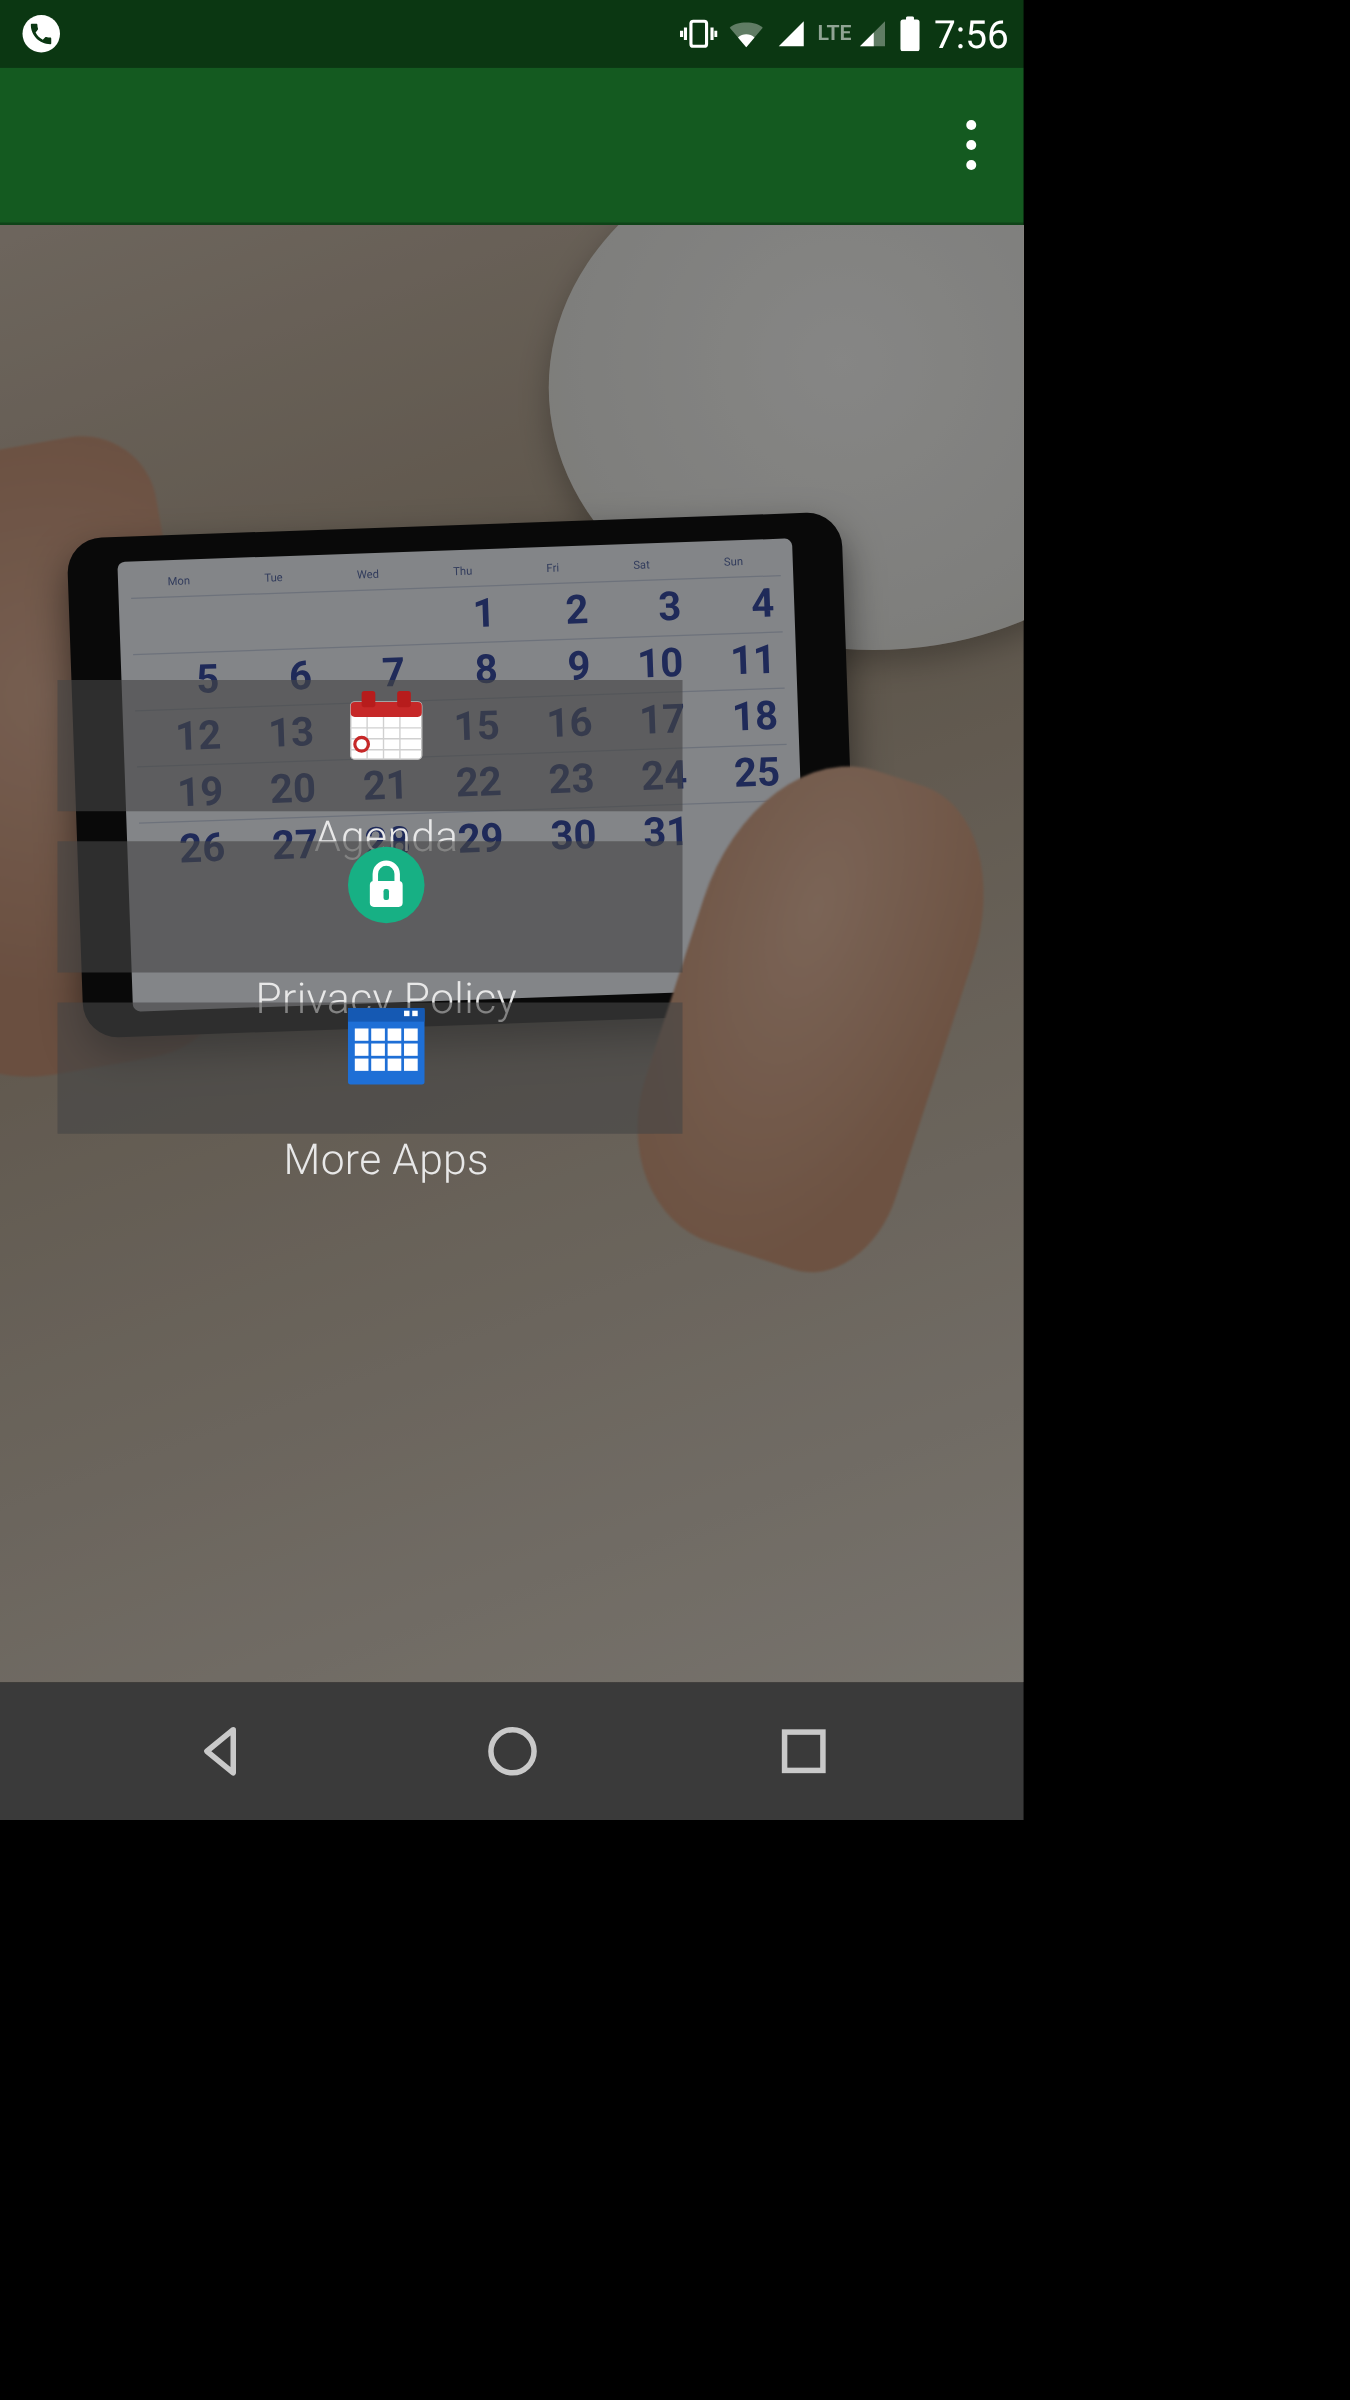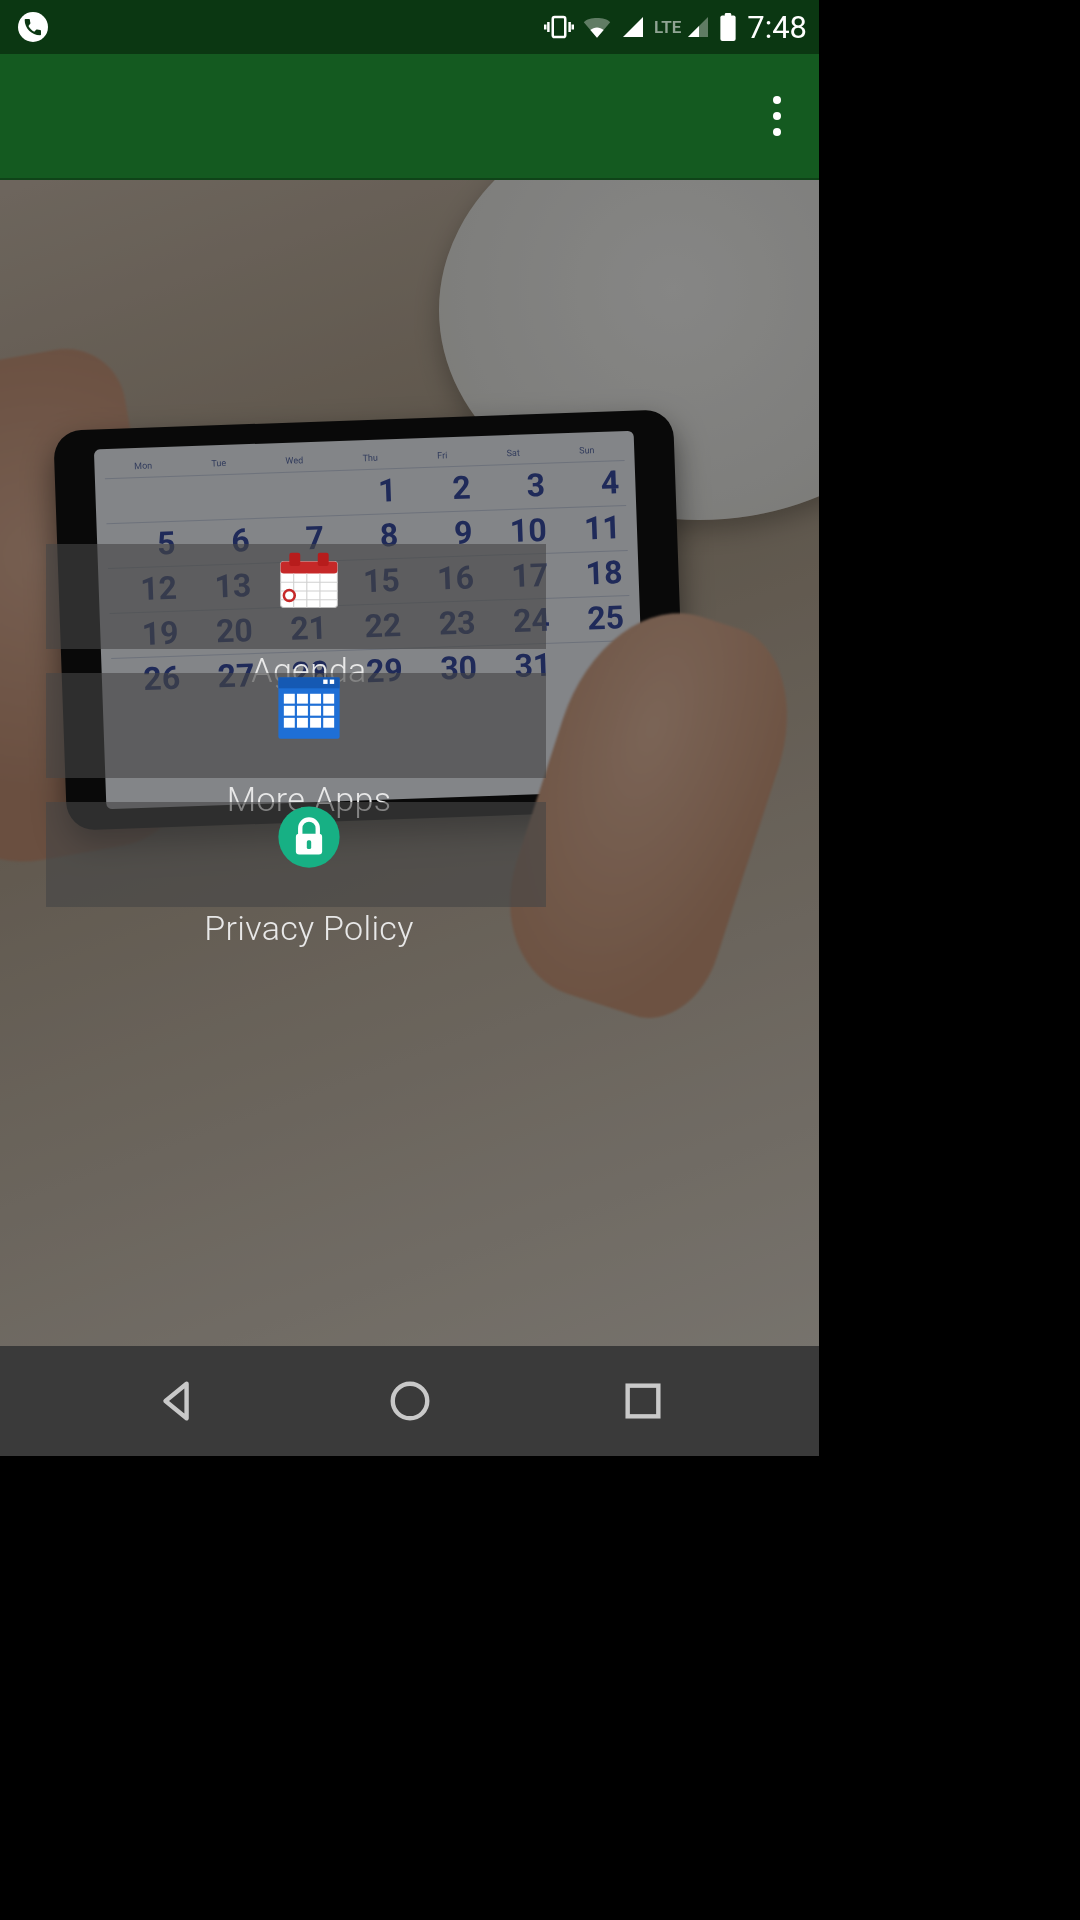--- a/index.html
+++ b/index.html
@@ -170,21 +170,21 @@
       <svg width="26" height="24" viewBox="0 0 24 24">
           <path d="M2 22h20V2L2 22z" fill="#fff" fill-opacity="0.35"></path>
           <path d="M2 22h11V11L2 22z" fill="#fff"></path>
         </svg>
 
       <svg width="18" height="28" viewBox="0 0 12 22">
           <rect x="0" y="2" width="12" height="20" rx="1.6" fill="#fff"></rect>
           <rect x="3.5" y="0" width="5" height="3" rx="1" fill="#fff"></rect>
         </svg>
     </div>
-    <span class="clock">7:48</span>
+    <span class="clock">7:56</span>
   </div>
 </div>
 
 <div class="app-bar">
   <div class="more-dots">
     <span></span>
       <span></span>
       <span></span>
   </div>
 </div>
@@ -273,20 +273,32 @@
             <line x1="18" y1="27" x2="18" y2="58"></line>
               <line x1="30" y1="27" x2="30" y2="58"></line>
               <line x1="42" y1="27" x2="42" y2="58"></line>
           </g>
           <circle cx="14" cy="47" r="5" fill="none" stroke="#c62828" stroke-width="2.3"></circle>
         </svg>
       </div>
       <span>Agenda</span>
     </div>
 
+
+    <div class="menu-item">
+      <div class="menu-icon">
+        <svg viewBox="0 0 64 64">
+          <circle cx="32" cy="32" r="28" fill="#17b084"></circle>
+          <path d="M24 29v-5a8 8 0 0 1 16 0v5" fill="none" stroke="#fff" stroke-width="4" stroke-linecap="round"></path>
+          <rect x="20" y="29" width="24" height="19" rx="3" fill="#fff"></rect>
+          <rect x="30" y="35" width="4" height="8" rx="1.5" fill="#17b084"></rect>
+        </svg>
+      </div>
+      <span>Privacy Policy</span>
+    </div>
 
     <div class="menu-item">
       <div class="menu-icon">
         <svg viewBox="0 0 64 64">
           <rect x="4" y="4" width="56" height="56" rx="2" fill="#1e6fd6"></rect>
           <rect x="4" y="4" width="56" height="10" fill="#1559b3"></rect>
           <rect x="45" y="6" width="4" height="4" fill="#fff"></rect>
             <rect x="51" y="6" width="4" height="4" fill="#fff"></rect>
           <g fill="#fff">
             <rect x="9" y="19" width="10" height="9"></rect>
@@ -300,32 +312,20 @@
             <rect x="9" y="41" width="10" height="9"></rect>
               <rect x="21" y="41" width="10" height="9"></rect>
               <rect x="33" y="41" width="10" height="9"></rect>
               <rect x="45" y="41" width="10" height="9"></rect>
           </g>
         </svg>
       </div>
       <span>More Apps</span>
     </div>
 
-    <div class="menu-item">
-      <div class="menu-icon">
-        <svg viewBox="0 0 64 64">
-          <circle cx="32" cy="32" r="28" fill="#17b084"></circle>
-          <path d="M24 29v-5a8 8 0 0 1 16 0v5" fill="none" stroke="#fff" stroke-width="4" stroke-linecap="round"></path>
-          <rect x="20" y="29" width="24" height="19" rx="3" fill="#fff"></rect>
-          <rect x="30" y="35" width="4" height="8" rx="1.5" fill="#17b084"></rect>
-        </svg>
-      </div>
-      <span>Privacy Policy</span>
-    </div>
-
   </div>
 </div>
 
 <div class="nav-bar">
   <div class="nav-btn">
     <svg viewBox="0 0 24 24">
         <path d="M17 3 L6 12 L17 21 Z" stroke-linejoin="round"></path>
       </svg>
   </div>
   <div class="nav-btn">

